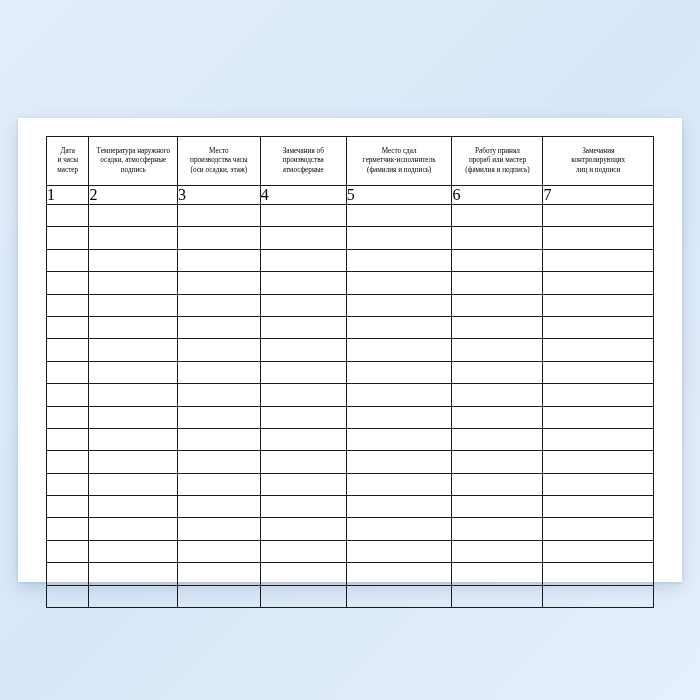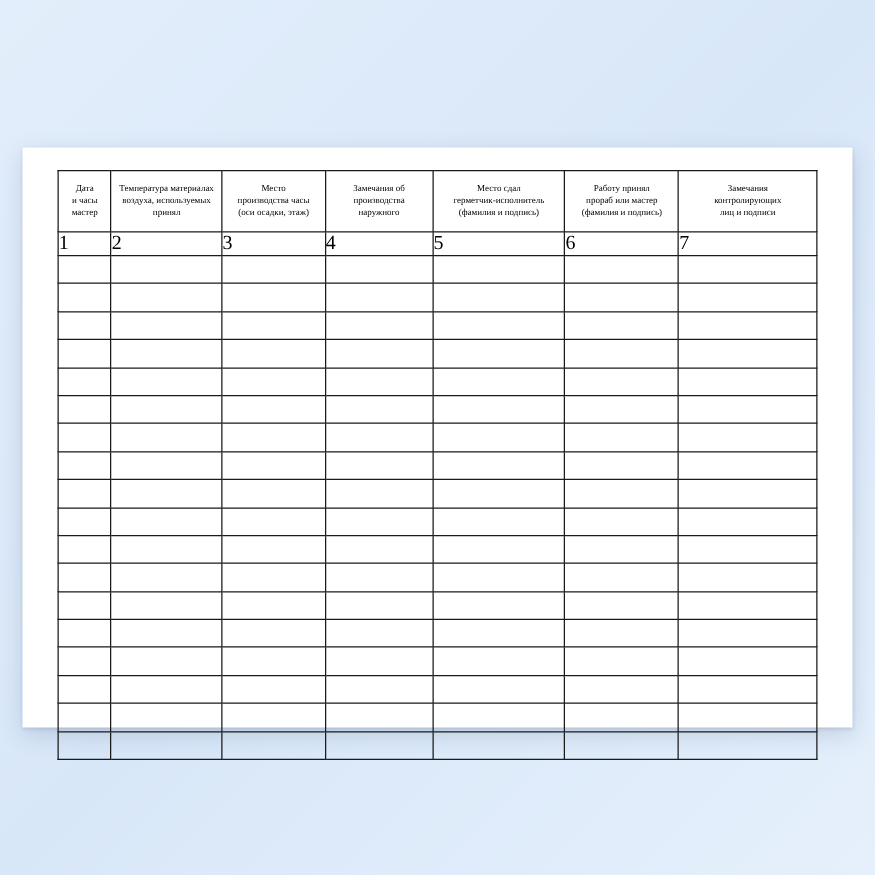--- a/index.html
+++ b/index.html
@@ -87,33 +87,33 @@
             <col class="col7">
         </colgroup>
         <thead>
           <tr>
             <th class="hcell">
               <span class="ln">Дата</span>
               <span class="ln">и часы</span>
               <span class="ln">мастер</span>
             </th>
             <th class="hcell">
-              <span class="ln">Температура материалах</span>
-              <span class="ln">воздуха, используемых</span>
-              <span class="ln">принял</span>
+              <span class="ln">Температура наружного</span>
+              <span class="ln">осадки, атмосферные</span>
+              <span class="ln">подпись</span>
             </th>
             <th class="hcell">
               <span class="ln">Место</span>
               <span class="ln">производства часы</span>
               <span class="ln">(оси осадки, этаж)</span>
             </th>
             <th class="hcell">
               <span class="ln">Замечания об</span>
               <span class="ln">производства</span>
-              <span class="ln">наружного</span>
+              <span class="ln">атмосферные</span>
             </th>
             <th class="hcell">
               <span class="ln">Место сдал</span>
               <span class="ln">герметчик-исполнитель</span>
               <span class="ln">(фамилия и подпись)</span>
             </th>
             <th class="hcell">
               <span class="ln">Работу принял</span>
               <span class="ln">прораб или  мастер</span>
               <span class="ln">(фамилия и подпись)</span>

